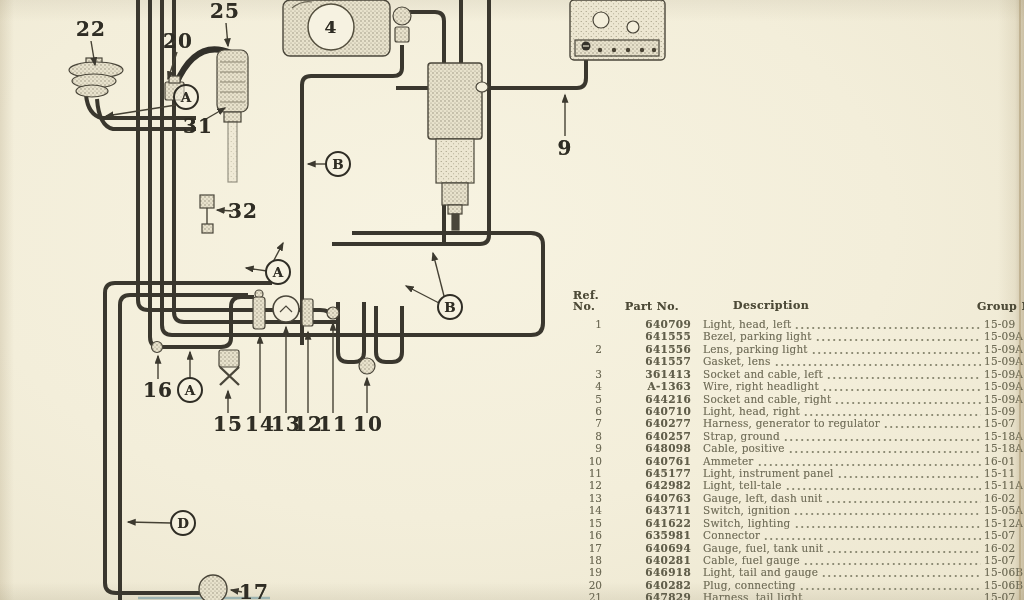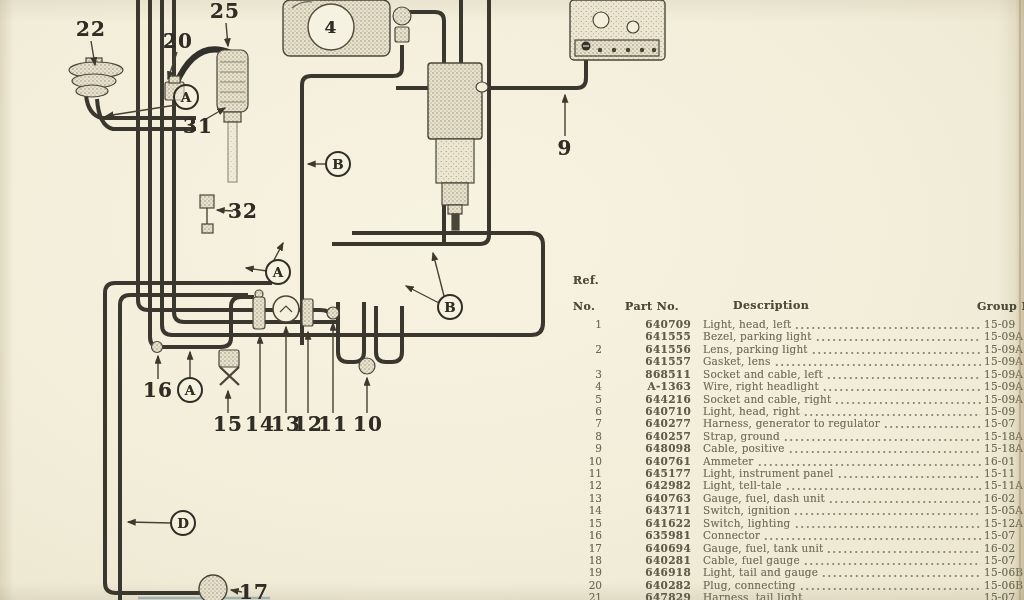--- a/index.html
+++ b/index.html
@@ -231,21 +231,21 @@
       <span class="num" style="left: 254px; top: 592px;">17</span>
       <span class="circ" style="left: 186px; top: 97px;">A</span>
       <span class="circ" style="left: 338px; top: 164px;">B</span>
       <span class="circ" style="left: 278px; top: 272px;">A</span>
       <span class="circ" style="left: 450px; top: 307px;">B</span>
       <span class="circ" style="left: 190px; top: 390px;">A</span>
       <span class="circ" style="left: 183px; top: 523px;">D</span>
     </div>
 
   <div id="ptable">
-      <span class="thead" style="left: 573px; top: 274px;">Ref.</span>
+      <span class="thead" style="left: 573px; top: 289px;">Ref.</span>
       <span class="thead" style="left: 573px; top: 300px;">No.</span>
       <span class="thead" style="left: 625px; top: 300px;">Part No.</span>
       <span class="thead" style="left: 733px; top: 299px;">Description</span>
       <span class="thead" style="left: 977px; top: 300px;">Group No.</span>
       <div class="trow" style="top: 318px;">
         <span class="ref">1</span>
         <span class="part">640709</span>
         <span class="desc">Light, head, left</span>
         <span class="leader"></span>
         <span class="grp">15-09</span>
@@ -266,21 +266,21 @@
       </div>
       <div class="trow" style="top: 355.26px;">
         <span class="ref"></span>
         <span class="part">641557</span>
         <span class="desc">Gasket, lens</span>
         <span class="leader"></span>
         <span class="grp">15-09A</span>
       </div>
       <div class="trow" style="top: 367.68px;">
         <span class="ref">3</span>
-        <span class="part">868511</span>
+        <span class="part">361413</span>
         <span class="desc">Socket and cable, left</span>
         <span class="leader"></span>
         <span class="grp">15-09A</span>
       </div>
       <div class="trow" style="top: 380.1px;">
         <span class="ref">4</span>
         <span class="part">A-1363</span>
         <span class="desc">Wire, right headlight</span>
         <span class="leader"></span>
         <span class="grp">15-09A</span>
@@ -337,21 +337,21 @@
       <div class="trow" style="top: 479.46px;">
         <span class="ref">12</span>
         <span class="part">642982</span>
         <span class="desc">Light, tell-tale</span>
         <span class="leader"></span>
         <span class="grp">15-11A</span>
       </div>
       <div class="trow" style="top: 491.88px;">
         <span class="ref">13</span>
         <span class="part">640763</span>
-        <span class="desc">Gauge, fuel, dash unit</span>
+        <span class="desc">Gauge, left, dash unit</span>
         <span class="leader"></span>
         <span class="grp">16-02</span>
       </div>
       <div class="trow" style="top: 504.3px;">
         <span class="ref">14</span>
         <span class="part">643711</span>
         <span class="desc">Switch, ignition</span>
         <span class="leader"></span>
         <span class="grp">15-05A</span>
       </div>

